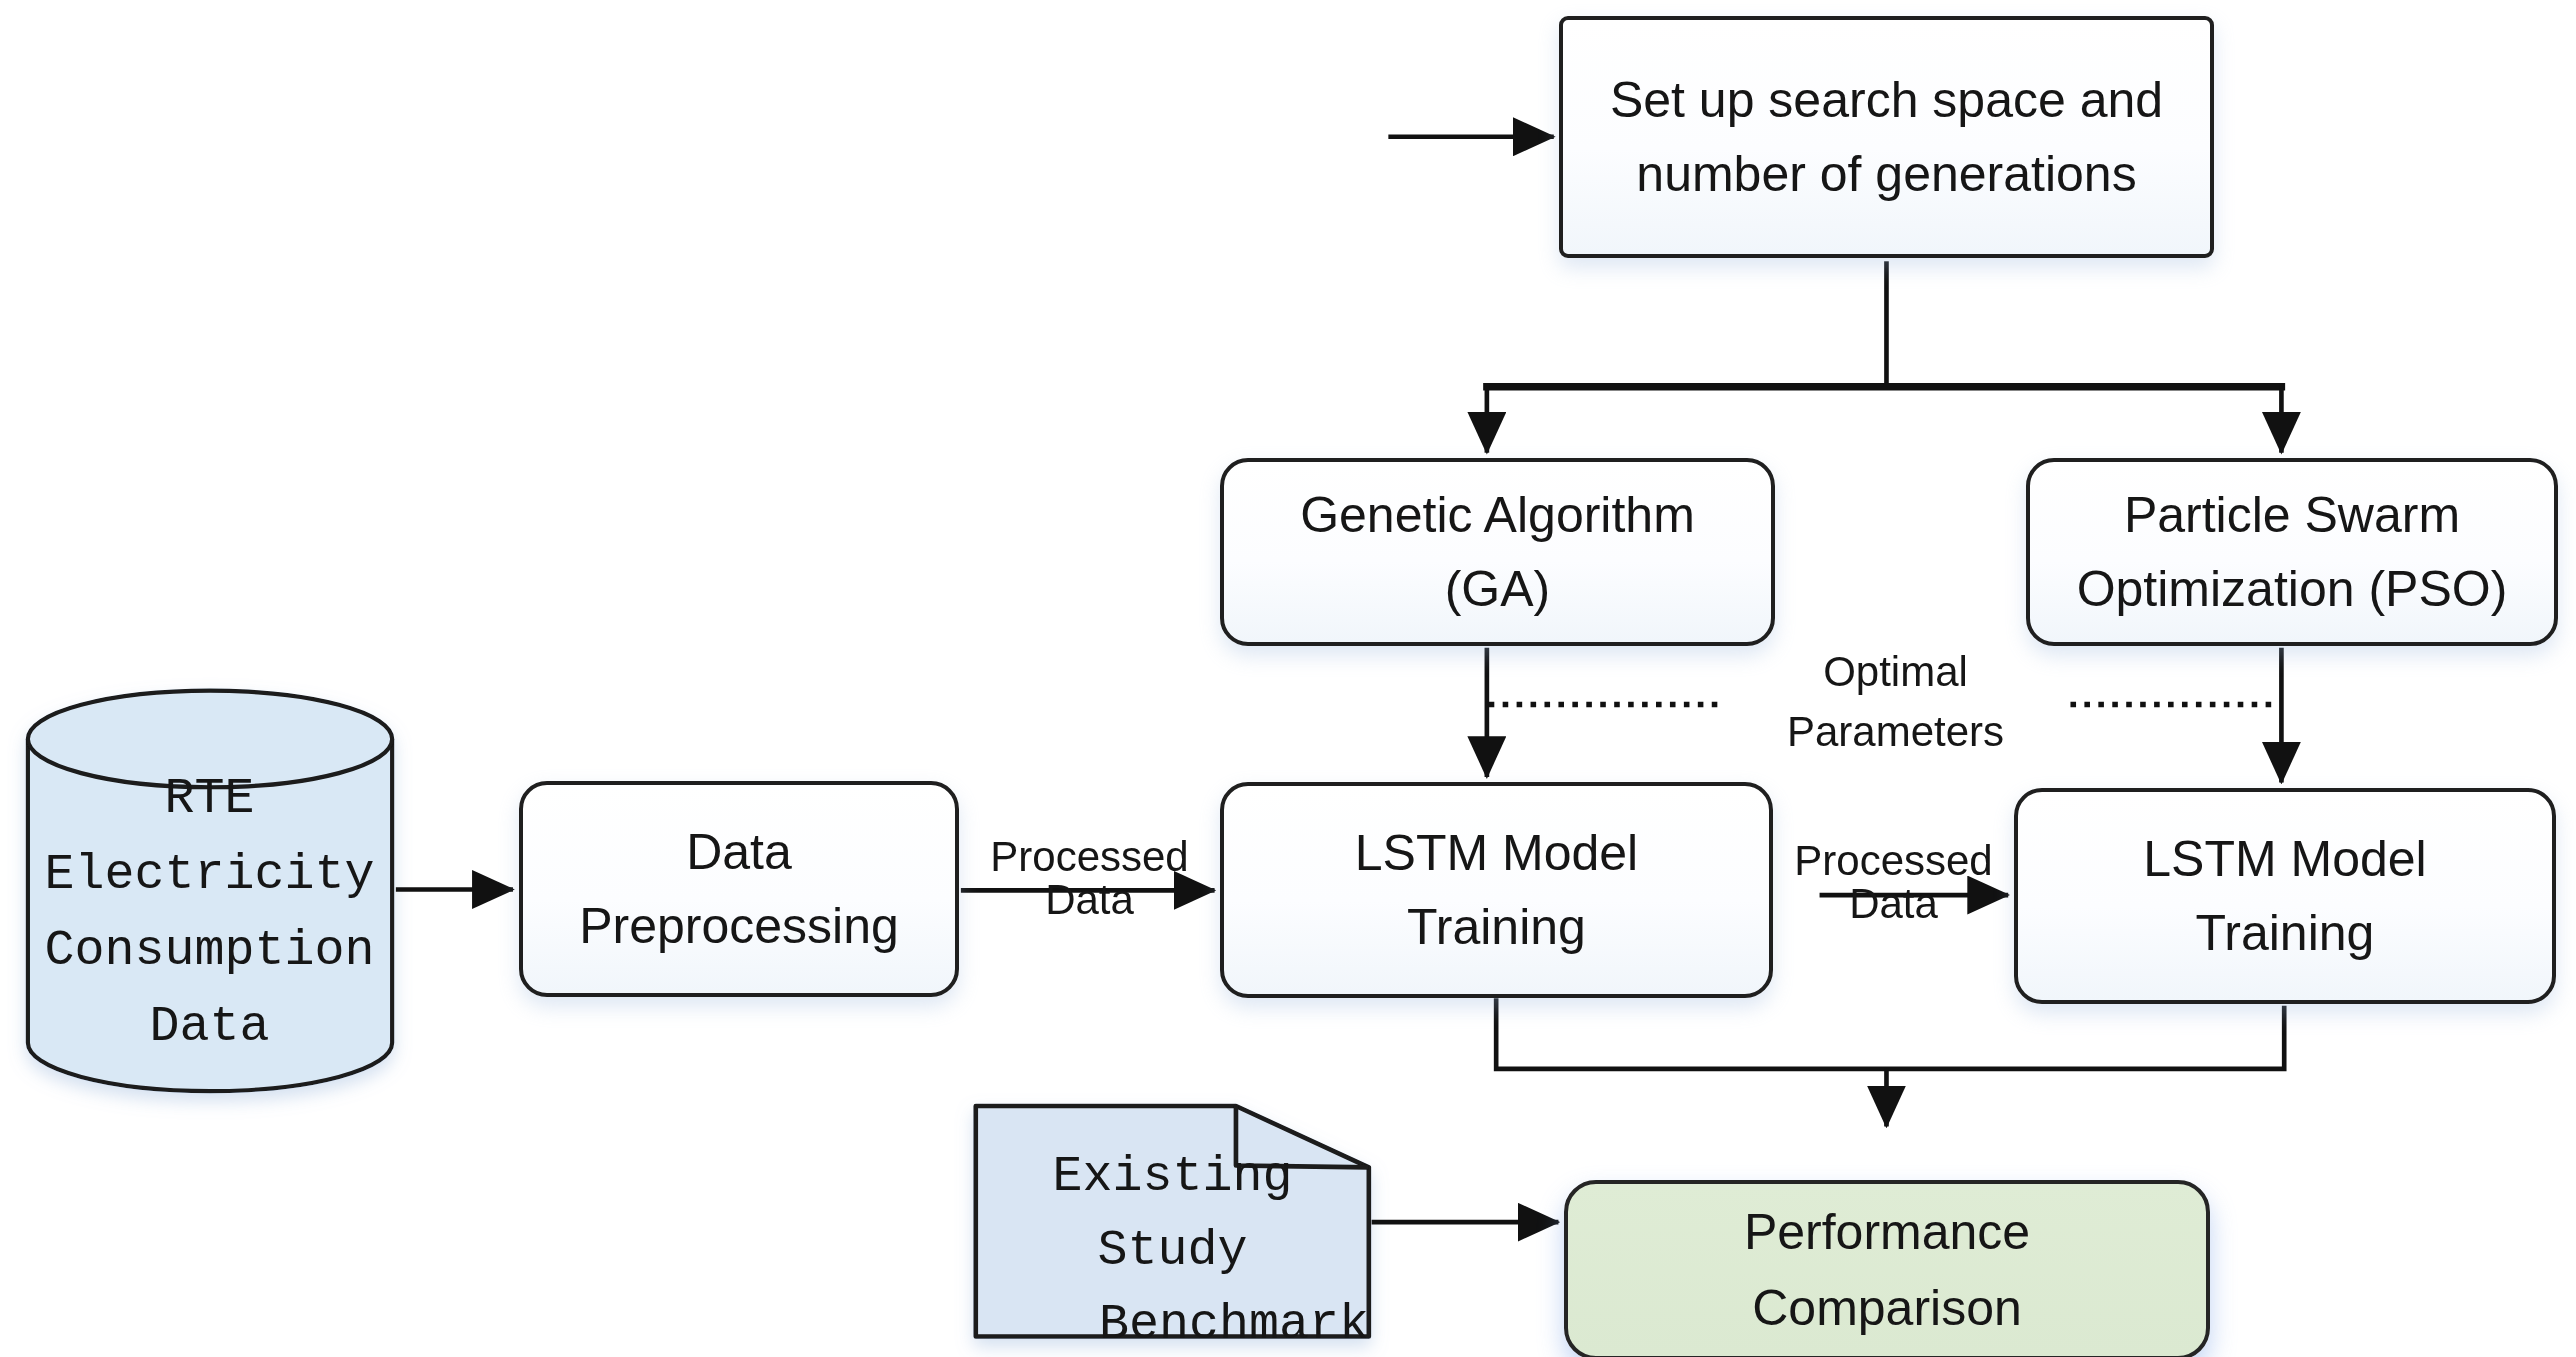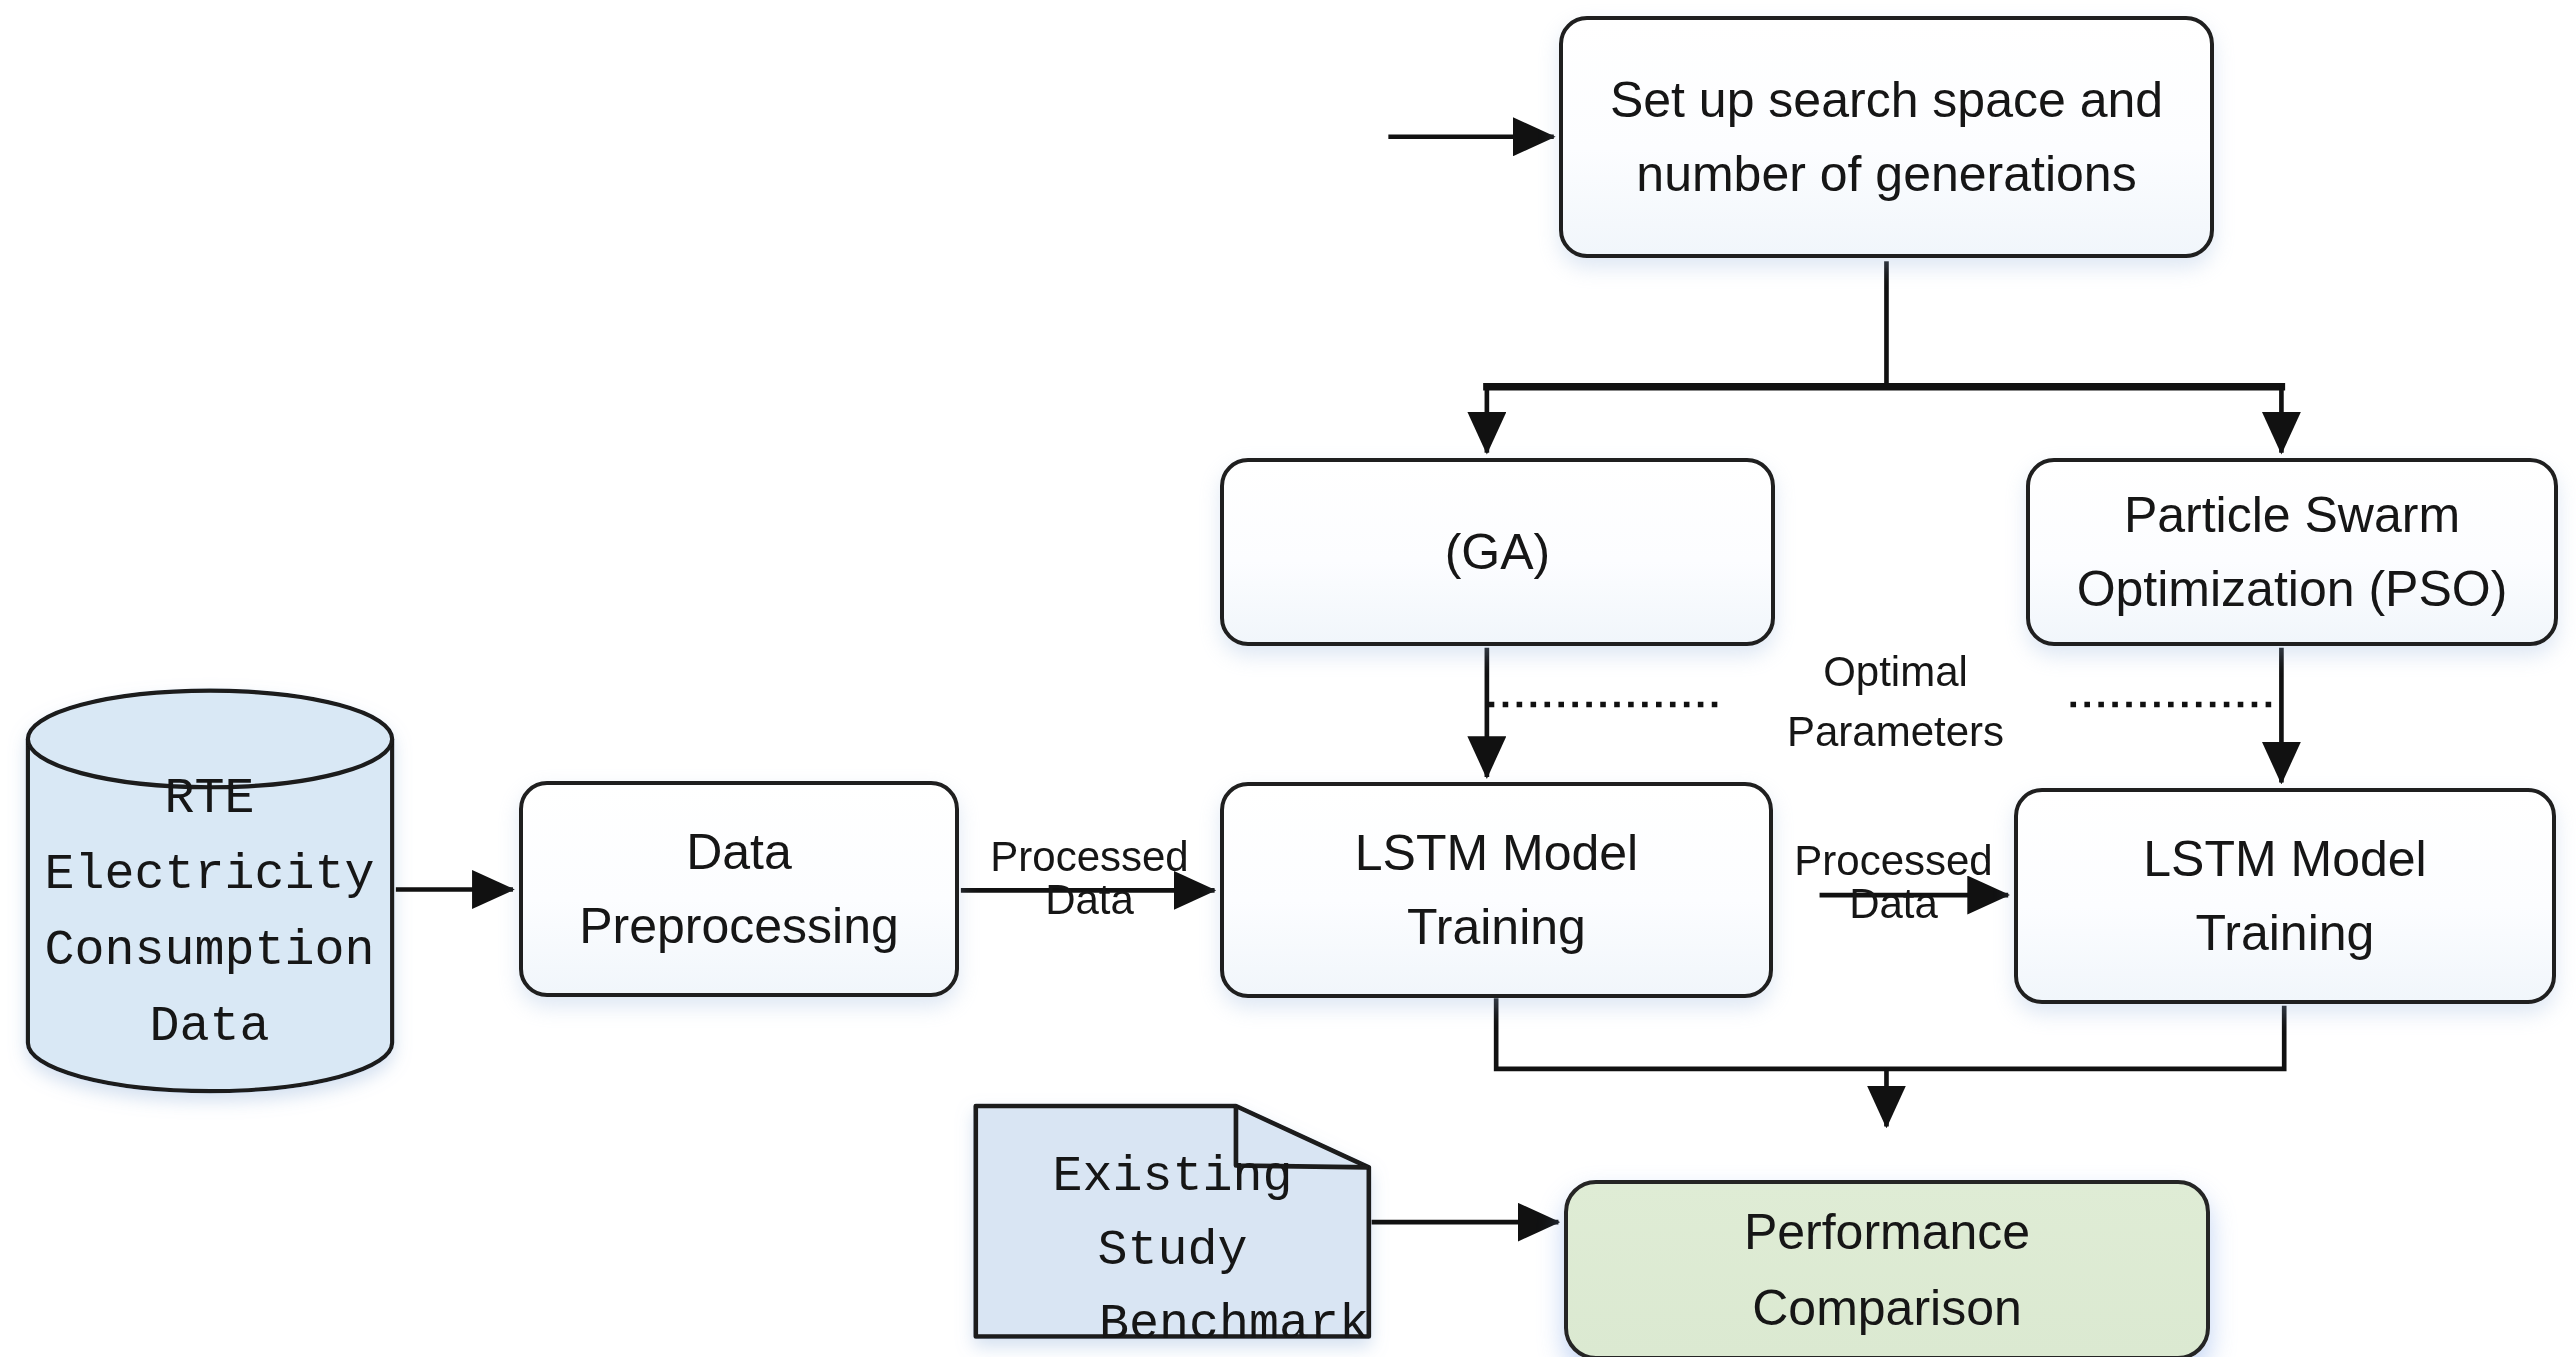--- a/index.html
+++ b/index.html
@@ -70,26 +70,27 @@
     <line x1="2228" y1="758" x2="2452" y2="758" stroke="#111" stroke-width="6" stroke-dasharray="6 9"></line>
     <line x1="426" y1="957" x2="552" y2="957" stroke="#111" stroke-width="5" marker-end="url(#ah)"></line>
     <line x1="1034" y1="958" x2="1307" y2="958" stroke="#111" stroke-width="5" marker-end="url(#ah)"></line>
     <line x1="1958" y1="963" x2="2161" y2="963" stroke="#111" stroke-width="5" marker-end="url(#ah)"></line>
     <path d="M1610,1074 L1610,1150 L2458,1150 L2458,1082" fill="none" stroke="#111" stroke-width="5"></path>
     <line x1="2030" y1="1150" x2="2030" y2="1212" stroke="#111" stroke-width="5" marker-end="url(#ah)"></line>
     <line x1="1476" y1="1315" x2="1677" y2="1315" stroke="#111" stroke-width="5" marker-end="url(#ah)"></line>
   </svg>
 
 
-  <div class="node" style="left:1559px; top:16px; width:655px; height:242px;">
+  <div class="node" style="left:1559px; top:16px; width:655px; height:242px;border-radius:9px;">
     <div>Set up search space and</div>
     <div>number of generations</div>
   </div>
 
   <div class="node" style="left:1220px; top:458px; width:555px; height:188px;">
+    <div>Genetic Algorithm</div>
     <div>(GA)</div>
   </div>
 
   <div class="node" style="left:2026px; top:458px; width:532px; height:188px;">
     <div>Particle Swarm</div>
     <div>Optimization (PSO)</div>
   </div>
 
   <div class="node" style="left:1220px; top:782px; width:553px; height:216px;">
     <div>LSTM Model</div>

